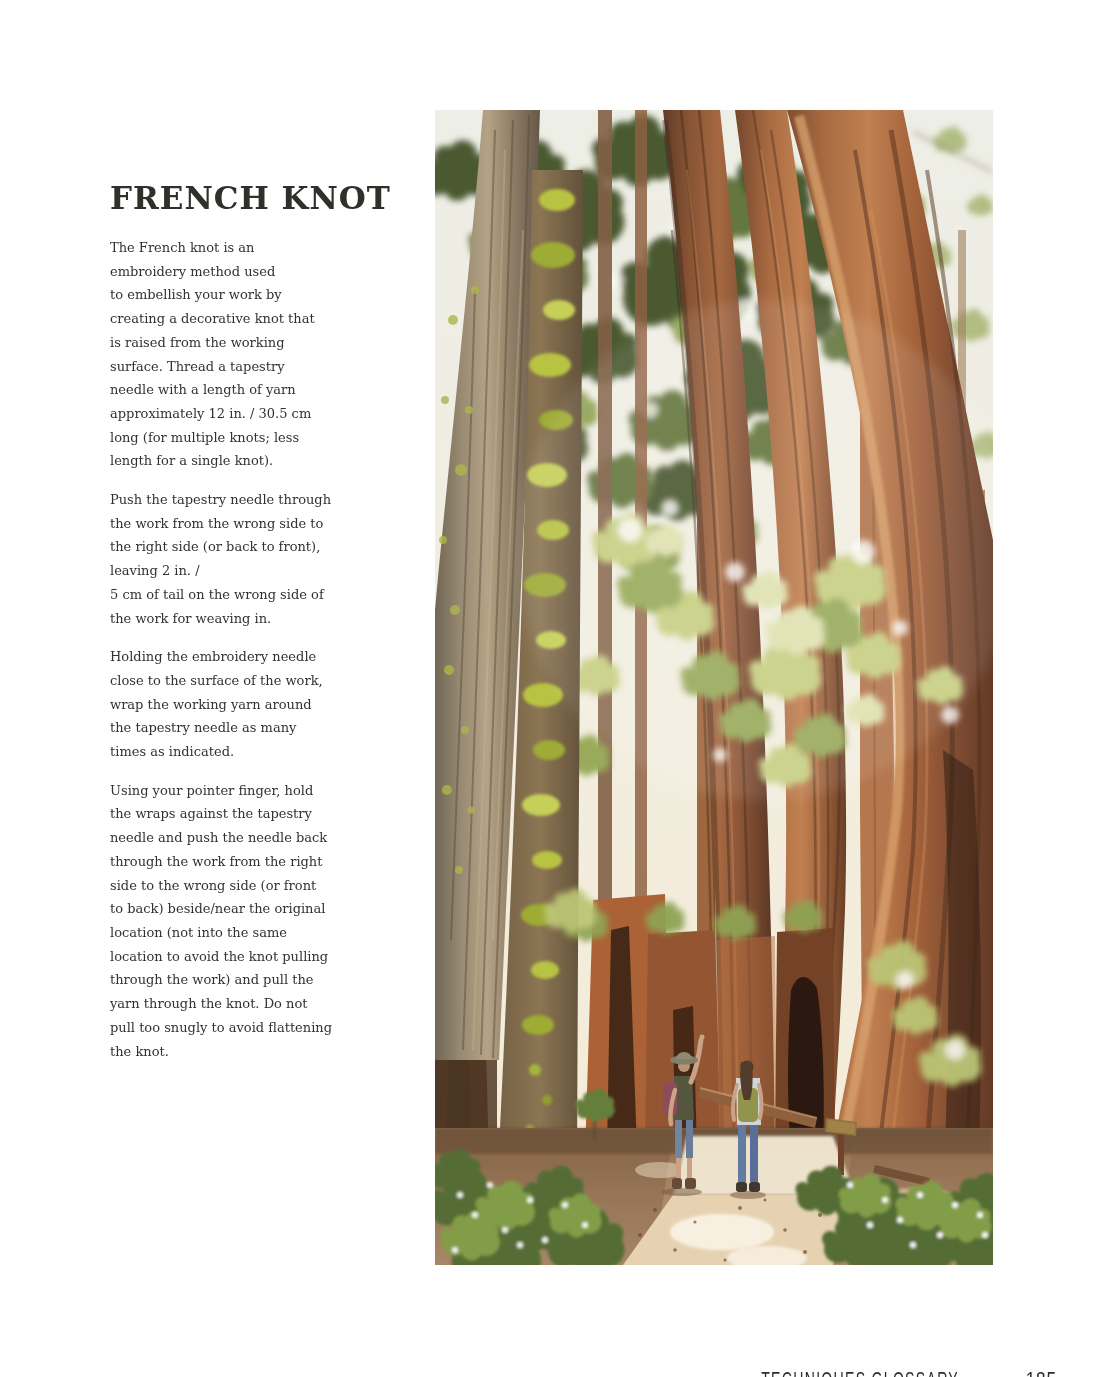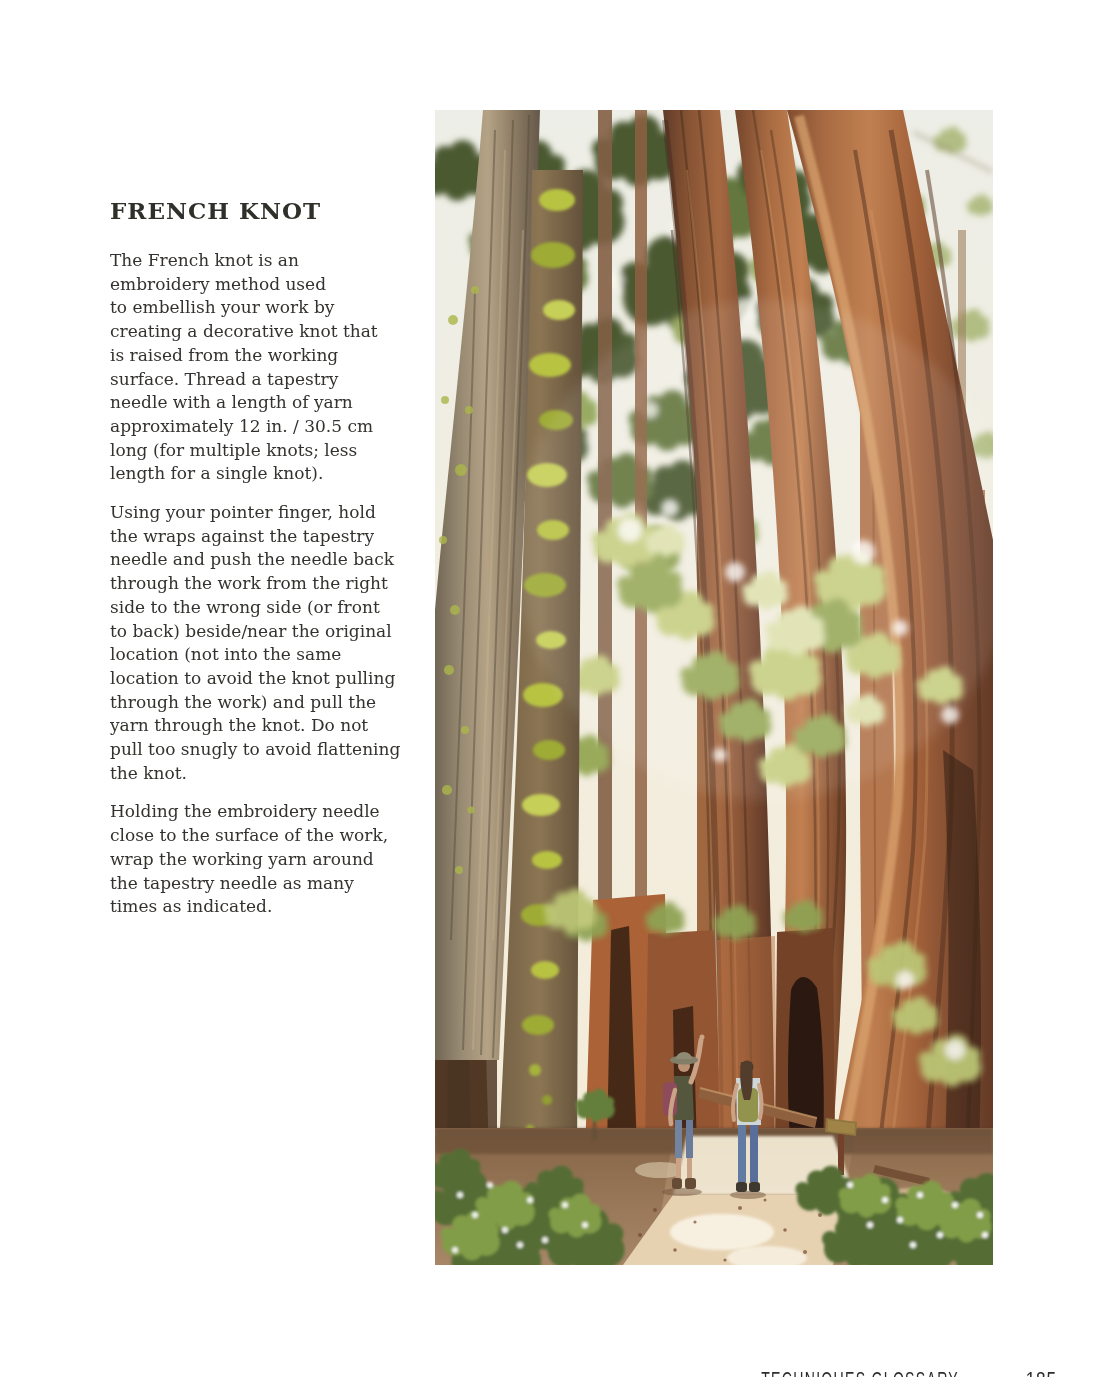--- a/index.html
+++ b/index.html
@@ -1,21 +1,21 @@
 <!DOCTYPE html>
 <html style="--sky: #f2efe4; --canopy-dark: #42522c; --canopy-light: #c6cf80; --moss: #b6c23c; --bark-gray: #958770; --sequoia-red: #a2633c; --sequoia-lit: #d9a06a; --path-tan: #e6d2b2; --shadow-brown: #5c4230;"><head>
 <meta charset="utf-8">
 <style>
   html,body{margin:0;padding:0;background:#ffffff;}
   .page{position:relative;width:1107px;height:1377px;background:#ffffff;overflow:hidden;
         font-family:"DejaVu Serif","Liberation Serif",serif;}
   .article{position:absolute;left:110px;top:183px;width:348px;}
-  .article h1{margin:13px 0 23px 0;font-size:23px;line-height:30px;font-weight:bold;
+  .article h1{margin:0 0 23px 0;font-size:31px;line-height:30px;font-weight:bold;
               letter-spacing:1px;color:#30302b;font-family:"DejaVu Serif","Liberation Serif",serif;}
-  .article p{margin:0 0 15px 0;font-size:17px;line-height:23.7px;color:#34322e;
+  .article p{margin:0 0 15px 0;font-size:13px;line-height:23.7px;color:#34322e;
              white-space:pre-line;}
   .photo{position:absolute;left:435px;top:110px;width:558px;height:1155px;overflow:hidden;}
   .photo svg{display:block;width:558px;height:1155px;}
   .footer{position:absolute;top:1367px;left:0;width:1057px;height:30px;}
   .footer-label{position:absolute;right:98px;top:0;display:inline-block;
       font-family:"Liberation Sans",sans-serif;font-size:22px;font-weight:500;
       letter-spacing:2px;color:#2d2d2b;transform:scaleX(.64);transform-origin:right center;white-space:nowrap;}
   .footer-num{position:absolute;right:0;top:0;display:inline-block;
       font-family:"Liberation Sans",sans-serif;font-size:22px;font-weight:500;
       letter-spacing:1px;color:#2d2d2b;transform:scaleX(.78);transform-origin:right center;}
@@ -30,37 +30,43 @@
     <p>The French knot is an
 embroidery method used
 to embellish your work by
 creating a decorative knot that
 is raised from the working
 surface. Thread a tapestry
 needle with a length of yarn
 approximately 12 in. / 30.5 cm
 long (for multiple knots; less
 length for a single knot).</p>
+    <p>Push the tapestry needle through
+the work from the wrong side to
+the right side (or back to front),
+leaving 2 in. /
+5 cm of tail on the wrong side of
+the work for weaving in.</p>
+    <p>Holding the embroidery needle
+close to the surface of the work,
+wrap the working yarn around
+the tapestry needle as many
+times as indicated.</p>
     <p>Using your pointer finger, hold
 the wraps against the tapestry
 needle and push the needle back
 through the work from the right
 side to the wrong side (or front
 to back) beside/near the original
 location (not into the same
 location to avoid the knot pulling
 through the work) and pull the
 yarn through the knot. Do not
 pull too snugly to avoid flattening
 the knot.</p>
-    <p>Holding the embroidery needle
-close to the surface of the work,
-wrap the working yarn around
-the tapestry needle as many
-times as indicated.</p>
   </div>
 
   <div class="photo">
     <svg viewBox="0 0 558 1155" preserveAspectRatio="none">
       <defs>
         <filter id="b1" x="-30%" y="-30%" width="160%" height="160%">
             <feGaussianBlur stdDeviation="1.6"></feGaussianBlur>
           </filter>
         <filter id="b3" x="-30%" y="-30%" width="160%" height="160%">
             <feGaussianBlur stdDeviation="3.2"></feGaussianBlur>

